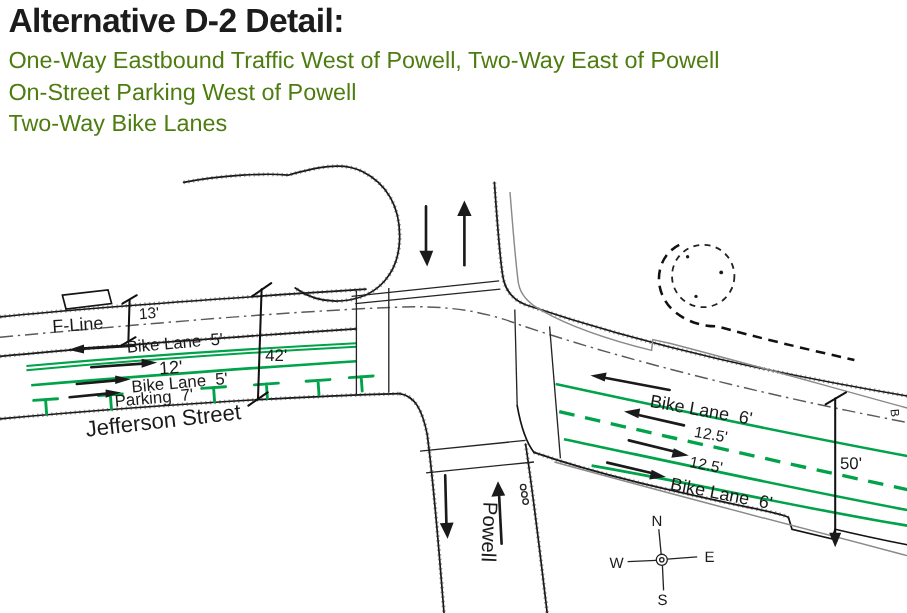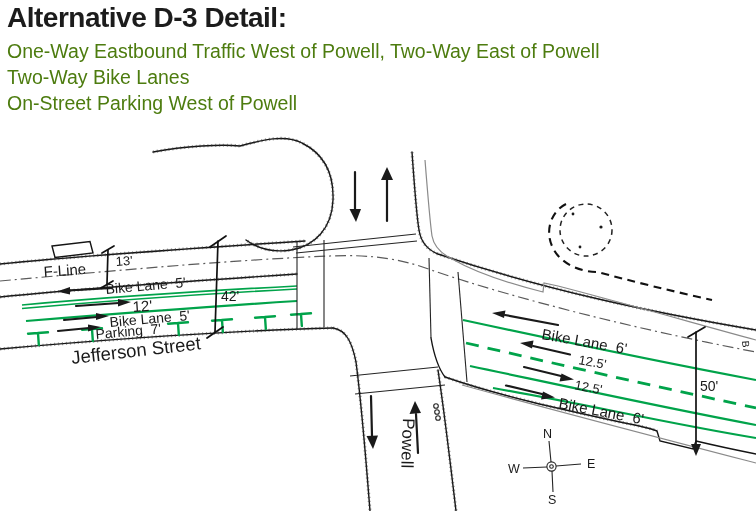--- a/index.html
+++ b/index.html
@@ -26,24 +26,24 @@
   .ah{fill:#1a1a1a;stroke:none;}
   .lbl13{font-size:13px;} .lbl14{font-size:14px;} .lbl15{font-size:15px;}
   .lbl17{font-size:17px;} .lbl19{font-size:18.5px;} .lbl12{font-size:12.5px;} .lbl10{font-size:10px;}
 </style>
 </head>
 <body>
 
 <div class="canvas">
 
   <div class="hdr">
-    <h1>Alternative D-3 Detail:</h1>
+    <h1>Alternative D-2 Detail:</h1>
     <p>One-Way Eastbound Traffic West of Powell, Two-Way East of Powell</p>
+    <p>On-Street Parking West of Powell</p>
     <p>Two-Way Bike Lanes</p>
-    <p>On-Street Parking West of Powell</p>
   </div>
 
   <svg class="draw" width="756" height="511" viewBox="0 0 756 511">
 
     <g>
 
       <path class="curb" d="M0,264 C80,256 180,249 305,241"></path>
       <path class="stip" d="M0,264 C80,256 180,249 305,241"></path>
 
       <path class="curb" d="M52,246 L90,241.5 L93,253 L55,257.5 Z"></path>

